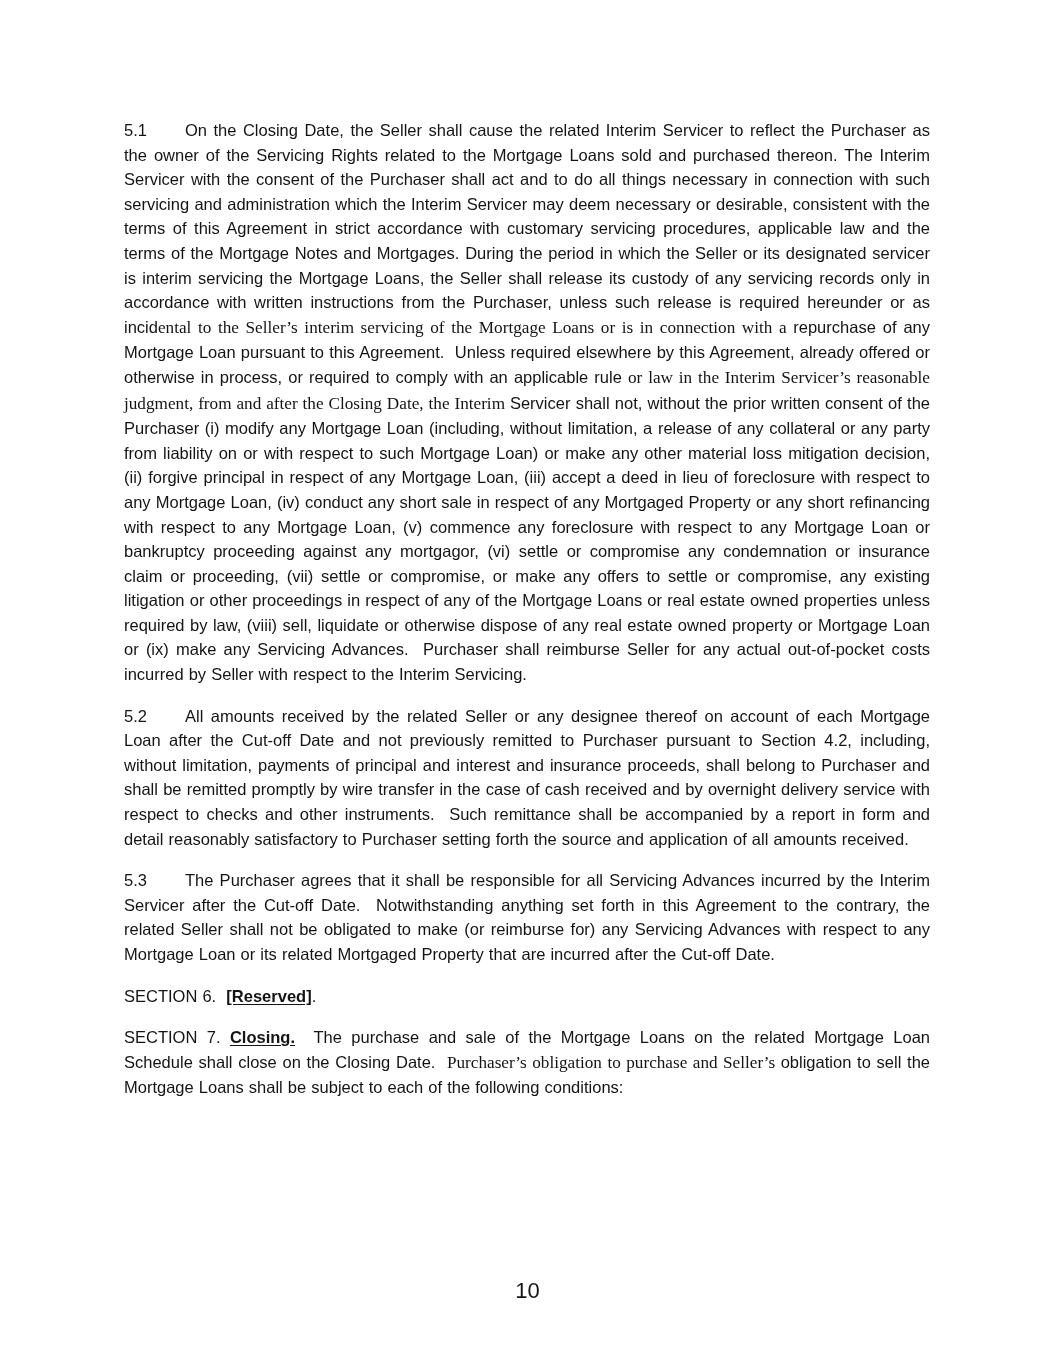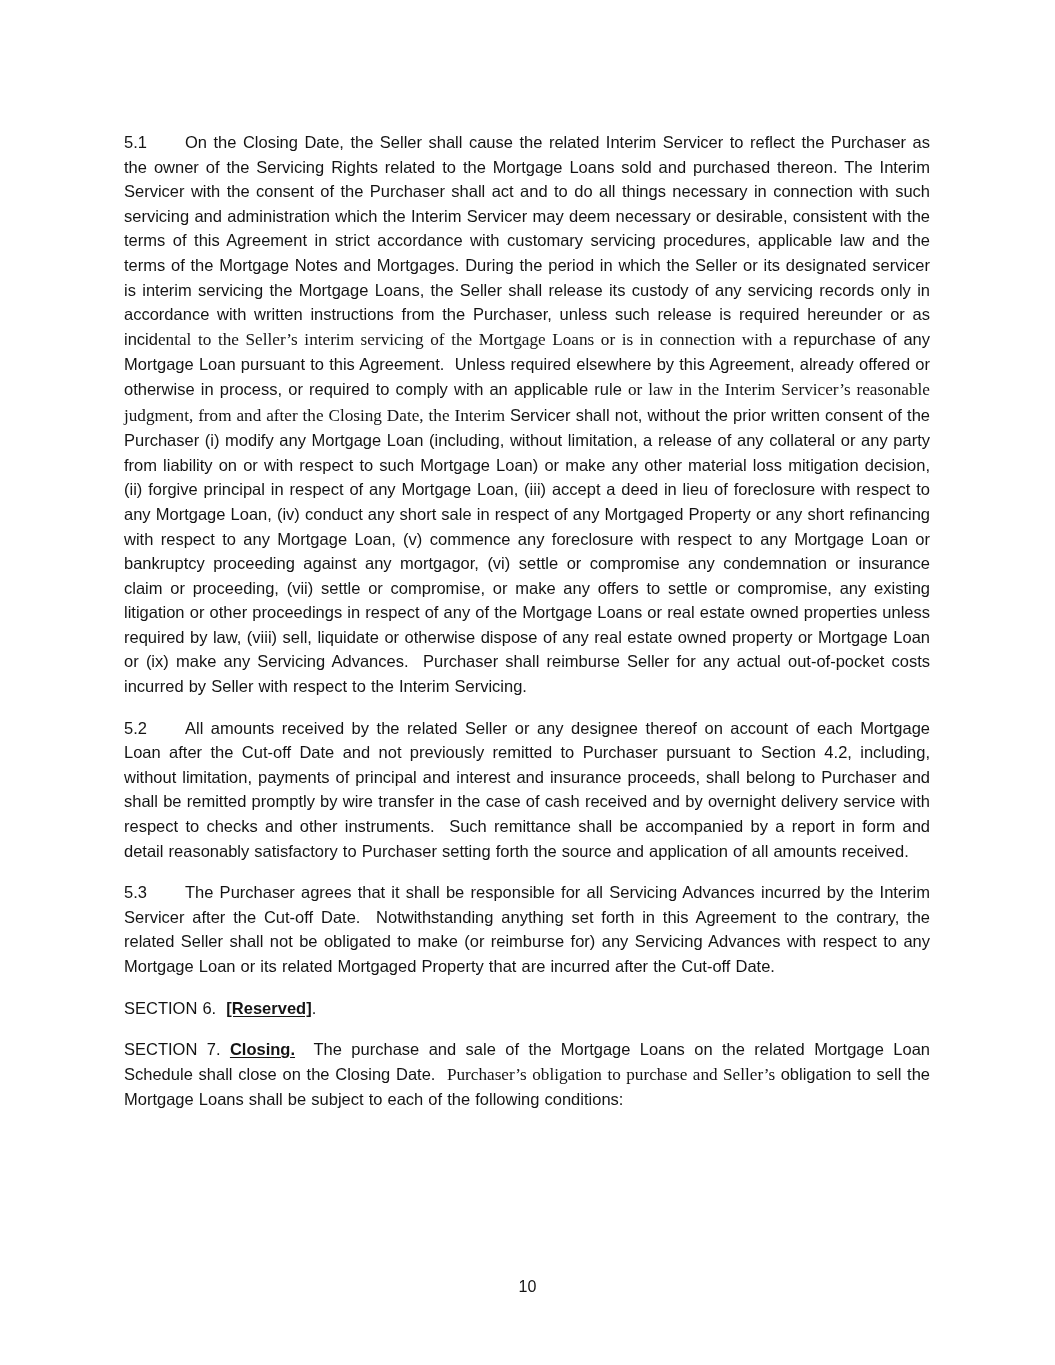--- a/index.html
+++ b/index.html
@@ -16,21 +16,21 @@
     color: #141414;
   }
   .page {
     position: absolute;
     inset: 0;
     background: #ffffff;
   }
   .doc-body {
     position: absolute;
     left: 124px;
-    top: 130px;
+    top: 118px;
     width: 806px;
   }
   .para {
     margin: 0 0 17px 0;
     text-align: justify;
     font-size: 16.5px;
     line-height: 24.6px;
     word-spacing: 0.5px;
   }
   .para-number {
@@ -49,21 +49,21 @@
     text-decoration: underline;
     text-underline-offset: 2px;
     font-weight: bold;
   }
   .page-number {
     position: absolute;
     top: 1278px;
     left: 0;
     width: 100%;
     text-align: center;
-    font-size: 16px;
+    font-size: 22px;
     color: #141414;
   }
 </style>
 </head>
 <body>
 
 <div class="page">
   <div class="doc-body">
       <p class="para"><span class="para-number">5.1</span><span class="seg-sans">On the Closing Date, the Seller shall cause the related Interim Servicer to reflect the Purchaser as the owner of the Servicing Rights related to the Mortgage Loans sold and purchased thereon. The Interim Servicer with the consent of the Purchaser shall act and to do all things necessary in connection with such servicing and administration which the Interim Servicer may deem necessary or desirable, consistent with the terms of this Agreement in strict accordance with customary servicing procedures, applicable law and the terms of the Mortgage Notes and Mortgages. During the period in which the Seller or its designated servicer is interim servicing the Mortgage Loans, the Seller shall release its custody of any servicing records only in accordance with written instructions from the Purchaser, unless such release is required hereunder or as incid</span><span class="seg-serif">ental to the Seller’s interim servicing of the Mortgage Loans or is in connection with a </span><span class="seg-sans">repurchase of any Mortgage Loan pursuant to this Agreement.&nbsp; Unless required elsewhere by this Agreement, already offered or otherwise in process, or required to comply with an applicable rule </span><span class="seg-serif">or law in the Interim Servicer’s reasonable judgment, from and after the Closing Date, the Interim </span><span class="seg-sans">Servicer shall not, without the prior written consent of the Purchaser (i) modify any Mortgage Loan (including, without limitation, a release of any collateral or any party from liability on or with respect to such Mortgage Loan) or make any other material loss mitigation decision, (ii) forgive principal in respect of any Mortgage Loan, (iii) accept a deed in lieu of foreclosure with respect to any Mortgage Loan, (iv) conduct any short sale in respect of any Mortgaged Property or any short refinancing with respect to any Mortgage Loan, (v) commence any foreclosure with respect to any Mortgage Loan or bankruptcy proceeding against any mortgagor, (vi) settle or compromise any condemnation or insurance claim or proceeding, (vii) settle or compromise, or make any offers to settle or compromise, any existing litigation or other proceedings in respect of any of the Mortgage Loans or real estate owned properties unless required by law, (viii) sell, liquidate or otherwise dispose of any real estate owned property or Mortgage Loan or (ix) make any Servicing Advances.&nbsp; Purchaser shall reimburse Seller for any actual out-of-pocket costs incurred by Seller with respect to the Interim Servicing.</span></p>
       <p class="para"><span class="para-number">5.2</span><span class="seg-sans">All amounts received by the related Seller or any designee thereof on account of each Mortgage Loan after the Cut-off Date and not previously remitted to Purchaser pursuant to Section 4.2, including, without limitation, payments of principal and interest and insurance proceeds, shall belong to Purchaser and shall be remitted promptly by wire transfer in the case of cash received and by overnight delivery service with respect to checks and other instruments.&nbsp; Such remittance shall be accompanied by a report in form and detail reasonably satisfactory to Purchaser setting forth the source and application of all amounts received.</span></p>

